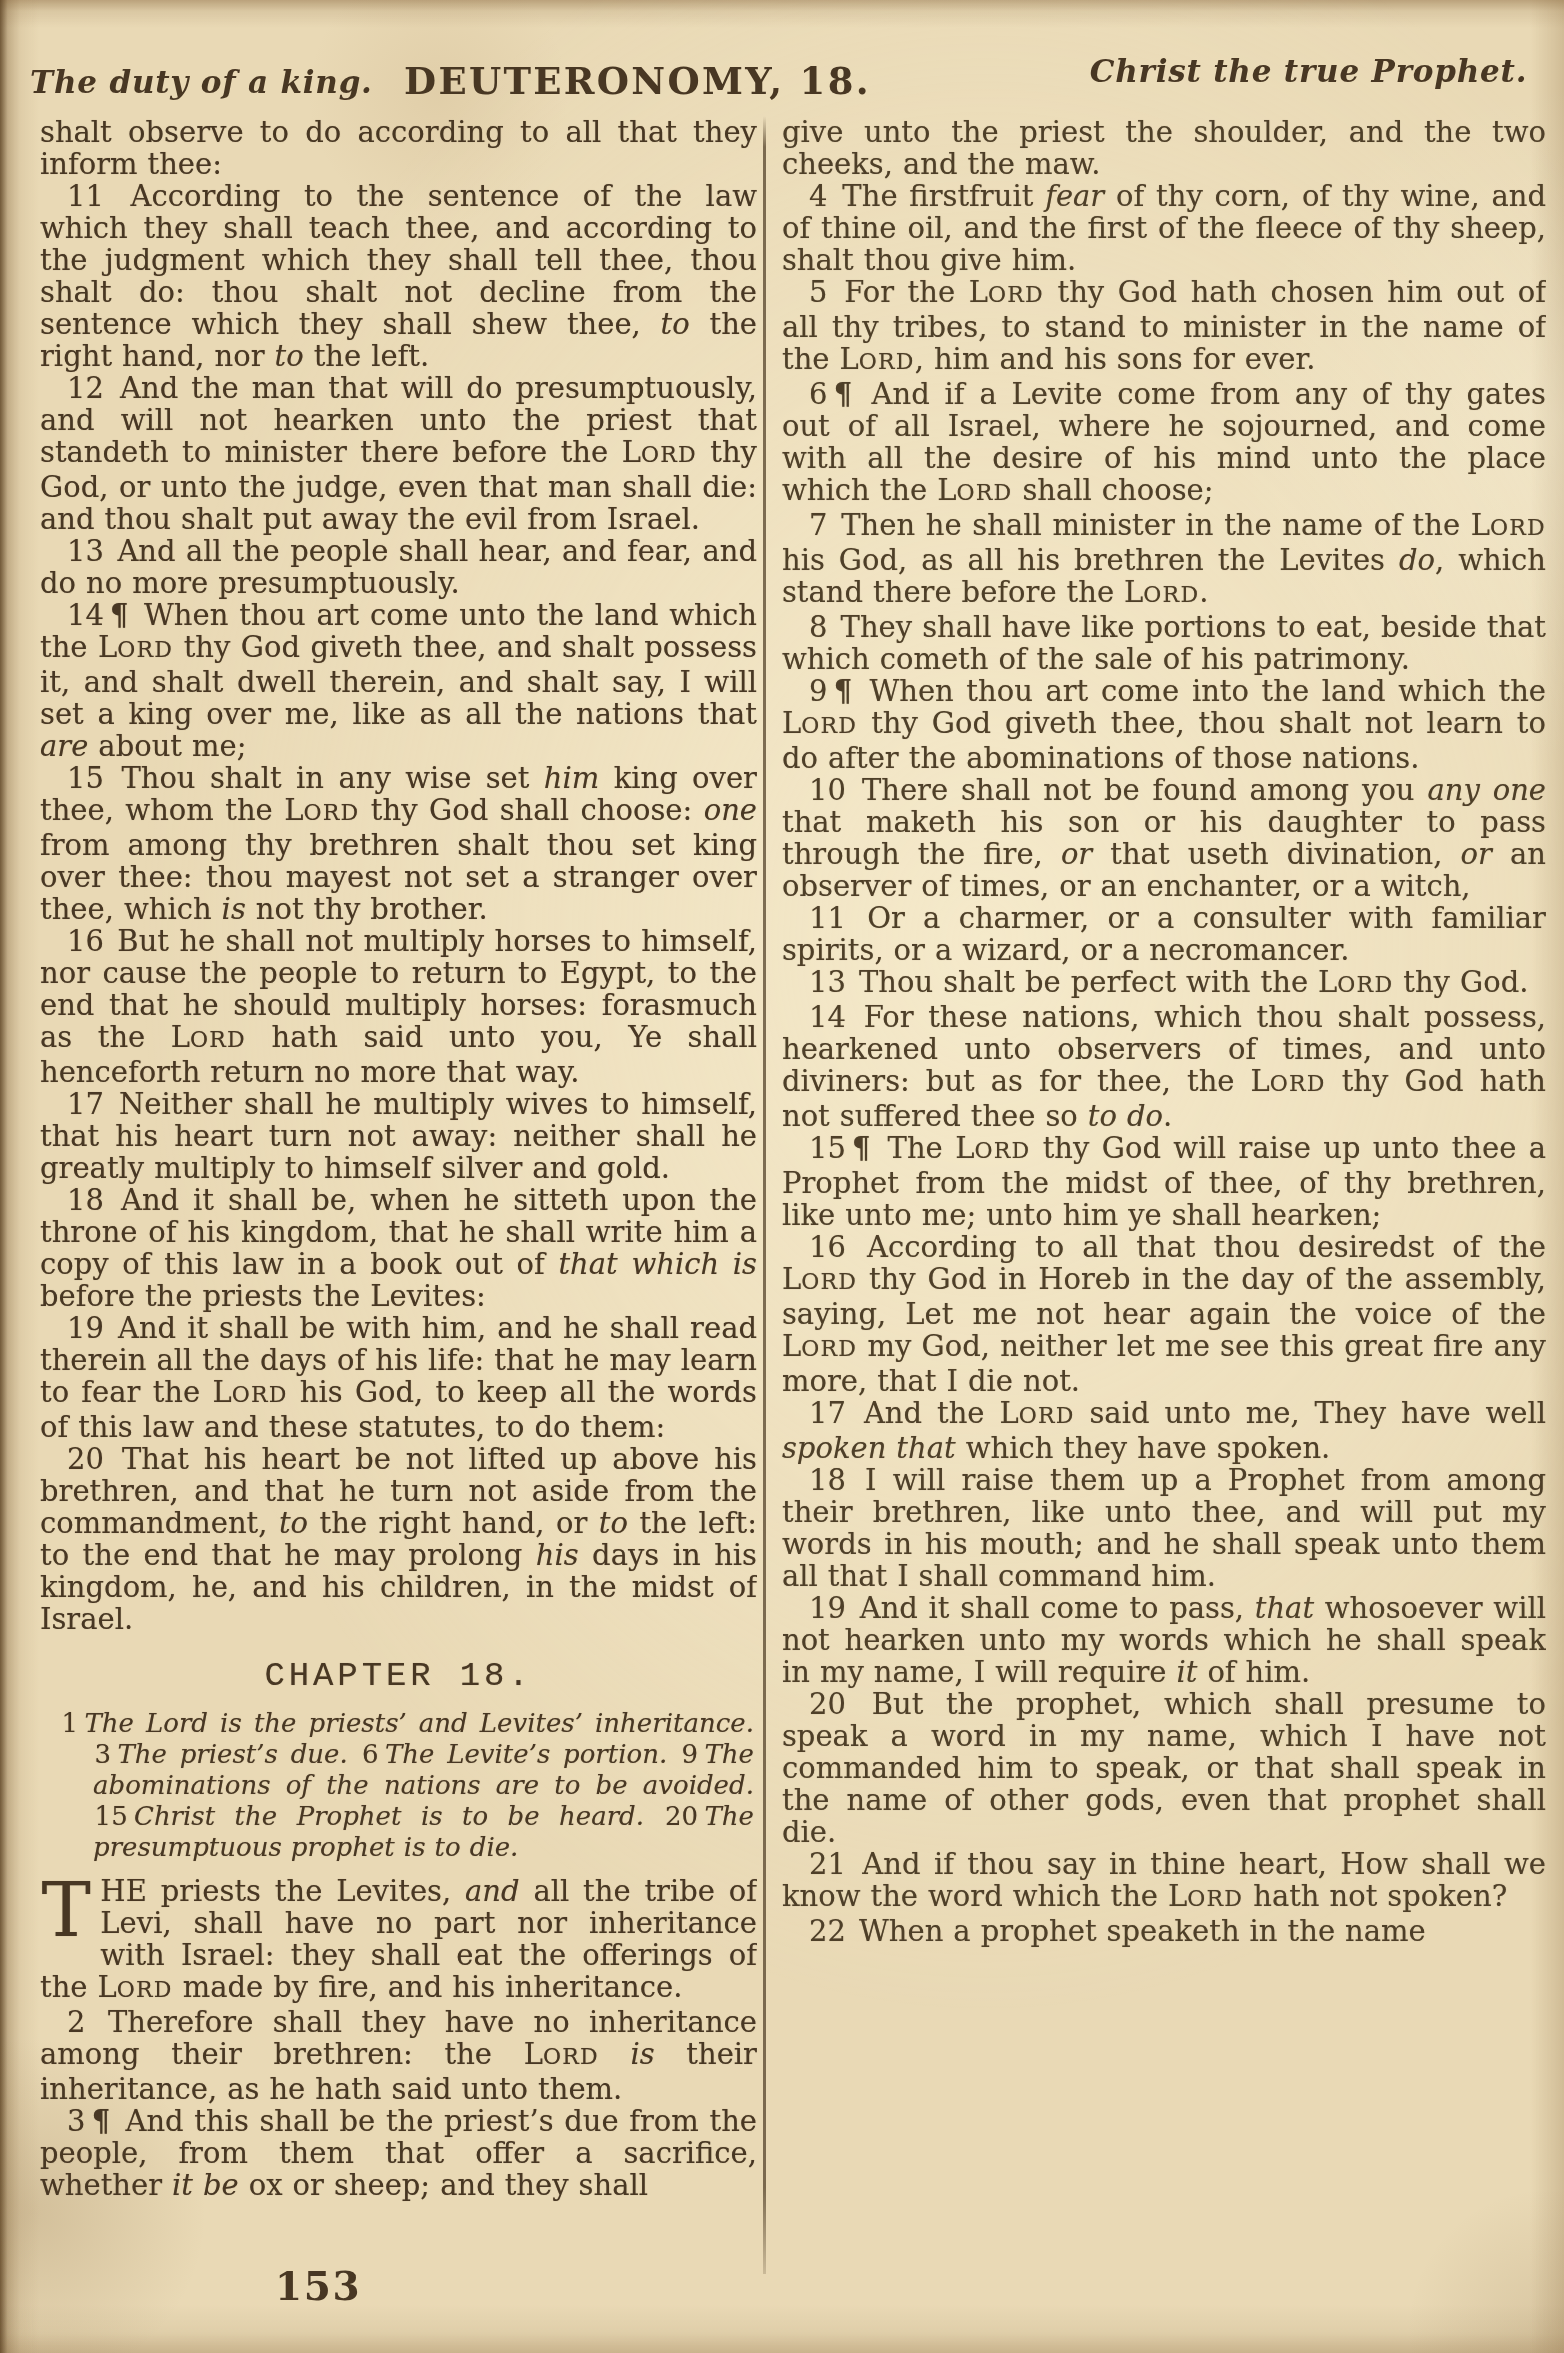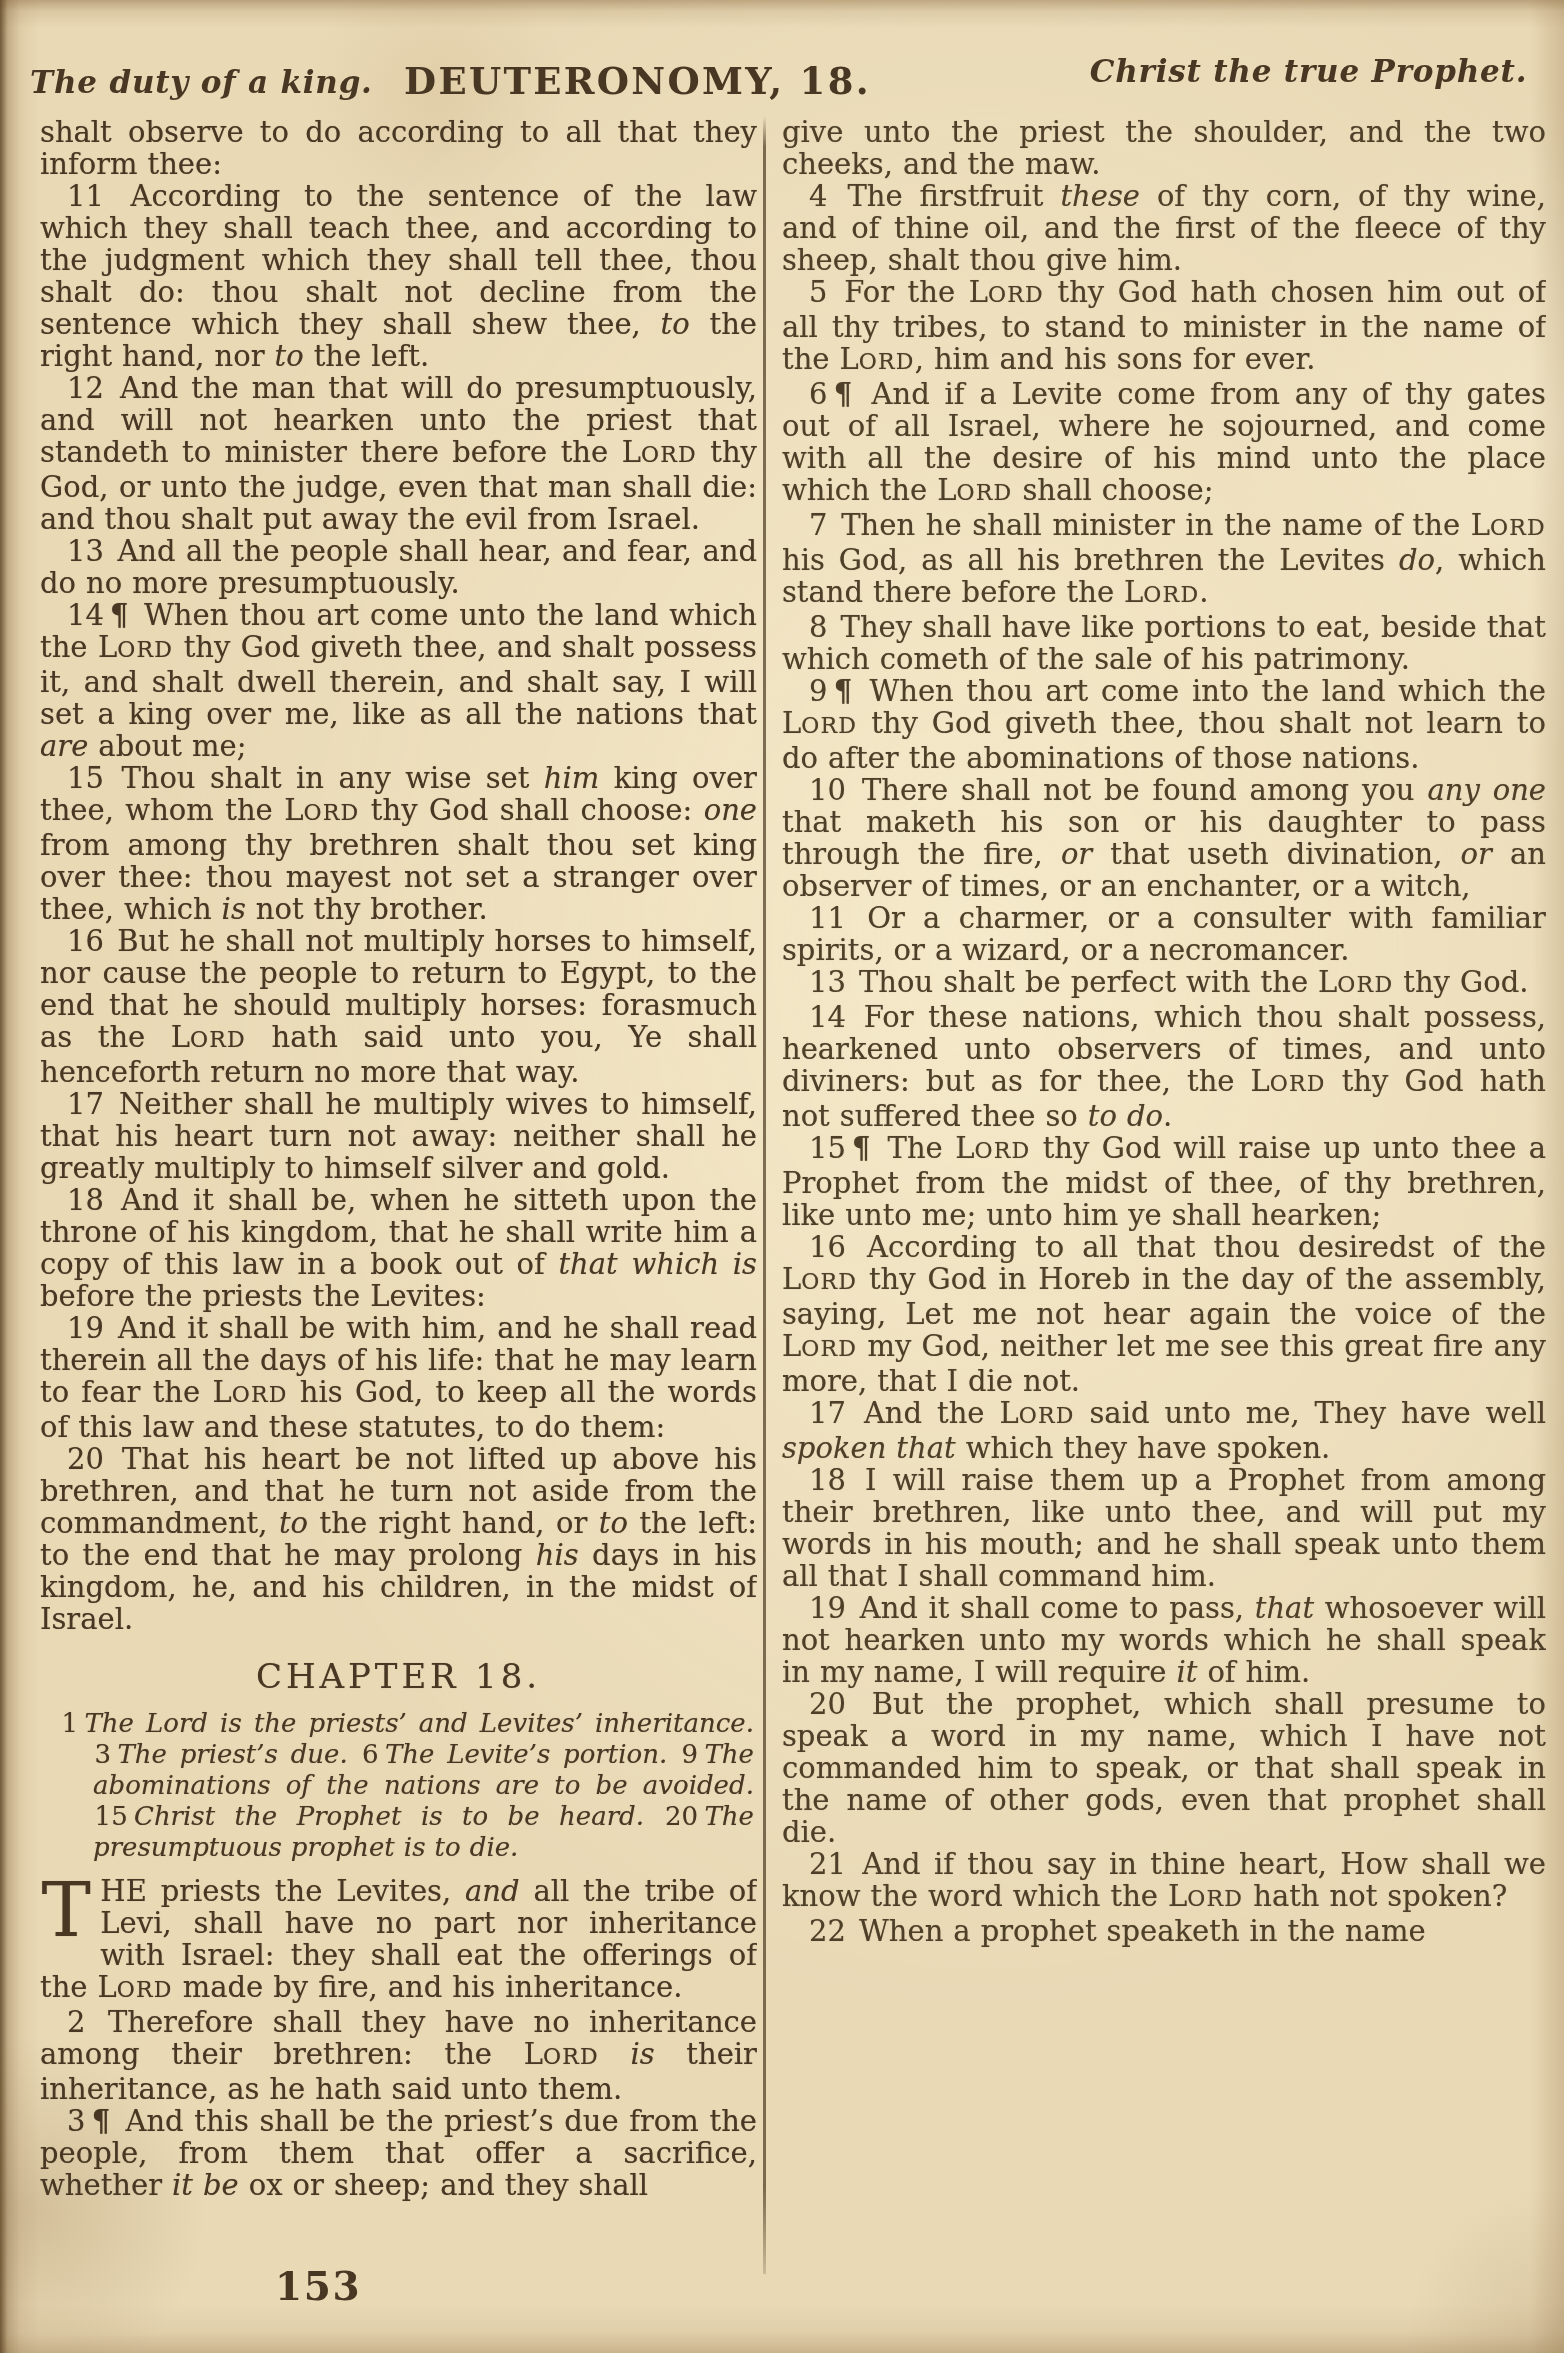--- a/index.html
+++ b/index.html
@@ -37,21 +37,21 @@
   }
   .col-left{width:717px;}
   .divider{width:3.1px;margin-left:6.3px;
     background:linear-gradient(180deg, rgba(80,62,38,0) 0px, rgba(80,62,38,.72) 31px, rgba(80,62,38,.72) 96%, rgba(80,62,38,.2) 100%);}
   .col-right{width:764px;padding-left:15.6px;color:#4e3f28;}
   .verse{margin:0;text-indent:27px;}
   .verse.cont{text-indent:0;}
   .vnum{margin-right:3.1px;}
   .pilcrow{font-weight:bold;padding:0 4.7px 0 3.1px;}
   .lord .sc{font-size:0.76em;letter-spacing:1.2px;}
-  .chapter-heading{margin:25px 0 15.6px;text-align:center;text-indent:0;font-size:34px;letter-spacing:3.9px;font-weight:normal;}
+  .chapter-heading{margin:25px 0 15.6px;text-align:center;text-indent:0;font-size:34px;letter-spacing:3.9px;font-weight:normal;font-family:Liberation Mono, monospace;}
   .summary{font-style:italic;font-size:26px;line-height:31px;margin:0 3.1px 12.5px 0;
     padding-left:53px;text-indent:-33px;text-align:justify;}
   .summary .snum{font-style:normal;margin:0 6.3px 0 1.6px;}
   .dropcap-initial{float:left;font-size:74px;line-height:58px;padding:6.3px 9.4px 0 1.6px;}
   .verse.dropver{text-indent:0;}
   .page-number{position:absolute;left:275px;top:2263px;font-size:39px;font-weight:bold;letter-spacing:1.6px;}
 </style>
 </head>
 <body>
 
@@ -76,21 +76,21 @@
         <p class="verse"><span class="vnum">20</span> That his heart be not lifted up above his brethren, and that he turn not aside from the commandment, <i>to</i> the right hand, or <i>to</i> the left: to the end that he may prolong <i>his</i> days in his kingdom, he, and his children, in the midst of Israel.</p>
         <h2 class="chapter-heading">CHAPTER 18.</h2>
         <p class="summary"><span class="snum">1</span>The Lord is the priests’ and Levites’ inheritance. <span class="snum">3</span>The priest’s due. <span class="snum">6</span>The Levite’s portion. <span class="snum">9</span>The abominations of the nations are to be avoided. <span class="snum">15</span>Christ the Prophet is to be heard. <span class="snum">20</span>The presumptuous prophet is to die.</p>
         <p class="verse dropver"><span class="dropcap-initial">T</span><span class="lead">HE</span> priests the Levites, <i>and</i> all the tribe of Levi, shall have no part nor inheritance with Israel: they shall eat the offerings of the <span class="lord">L<span class="sc">ORD</span></span> made by fire, and his inheritance.</p>
         <p class="verse"><span class="vnum">2</span> Therefore shall they have no inheritance among their brethren: the <span class="lord">L<span class="sc">ORD</span></span> <i>is</i> their inheritance, as he hath said unto them.</p>
         <p class="verse"><span class="vnum">3</span><span class="pilcrow">¶</span> And this shall be the priest’s due from the people, from them that offer a sacrifice, whether <i>it be</i> ox or sheep; and they shall</p>
       </div>
     <div class="divider"></div>
     <div class="col col-right" id="col-right">
         <p class="verse cont">give unto the priest the shoulder, and the two cheeks, and the maw.</p>
-        <p class="verse"><span class="vnum">4</span> The firstfruit <i>these</i> of thy corn, of thy wine, and of thine oil, and the first of the fleece of thy sheep, shalt thou give him.</p>
+        <p class="verse"><span class="vnum">4</span> The firstfruit <i>fear</i> of thy corn, of thy wine, and of thine oil, and the first of the fleece of thy sheep, shalt thou give him.</p>
         <p class="verse"><span class="vnum">5</span> For the <span class="lord">L<span class="sc">ORD</span></span> thy God hath chosen him out of all thy tribes, to stand to minister in the name of the <span class="lord">L<span class="sc">ORD</span></span>, him and his sons for ever.</p>
         <p class="verse"><span class="vnum">6</span><span class="pilcrow">¶</span> And if a Levite come from any of thy gates out of all Israel, where he sojourned, and come with all the desire of his mind unto the place which the <span class="lord">L<span class="sc">ORD</span></span> shall choose;</p>
         <p class="verse"><span class="vnum">7</span> Then he shall minister in the name of the <span class="lord">L<span class="sc">ORD</span></span> his God, as all his brethren the Levites <i>do</i>, which stand there before the <span class="lord">L<span class="sc">ORD</span></span>.</p>
         <p class="verse"><span class="vnum">8</span> They shall have like portions to eat, beside that which cometh of the sale of his patrimony.</p>
         <p class="verse"><span class="vnum">9</span><span class="pilcrow">¶</span> When thou art come into the land which the <span class="lord">L<span class="sc">ORD</span></span> thy God giveth thee, thou shalt not learn to do after the abominations of those nations.</p>
         <p class="verse"><span class="vnum">10</span> There shall not be found among you <i>any one</i> that maketh his son or his daughter to pass through the fire, <i>or</i> that useth divination, <i>or</i> an observer of times, or an enchanter, or a witch,</p>
         <p class="verse"><span class="vnum">11</span> Or a charmer, or a consulter with familiar spirits, or a wizard, or a necromancer.</p>
         <p class="verse"><span class="vnum">13</span> Thou shalt be perfect with the <span class="lord">L<span class="sc">ORD</span></span> thy God.</p>
         <p class="verse"><span class="vnum">14</span> For these nations, which thou shalt possess, hearkened unto observers of times, and unto diviners: but as for thee, the <span class="lord">L<span class="sc">ORD</span></span> thy God hath not suffered thee so <i>to do</i>.</p>
         <p class="verse"><span class="vnum">15</span><span class="pilcrow">¶</span> The <span class="lord">L<span class="sc">ORD</span></span> thy God will raise up unto thee a Prophet from the midst of thee, of thy brethren, like unto me; unto him ye shall hearken;</p>

